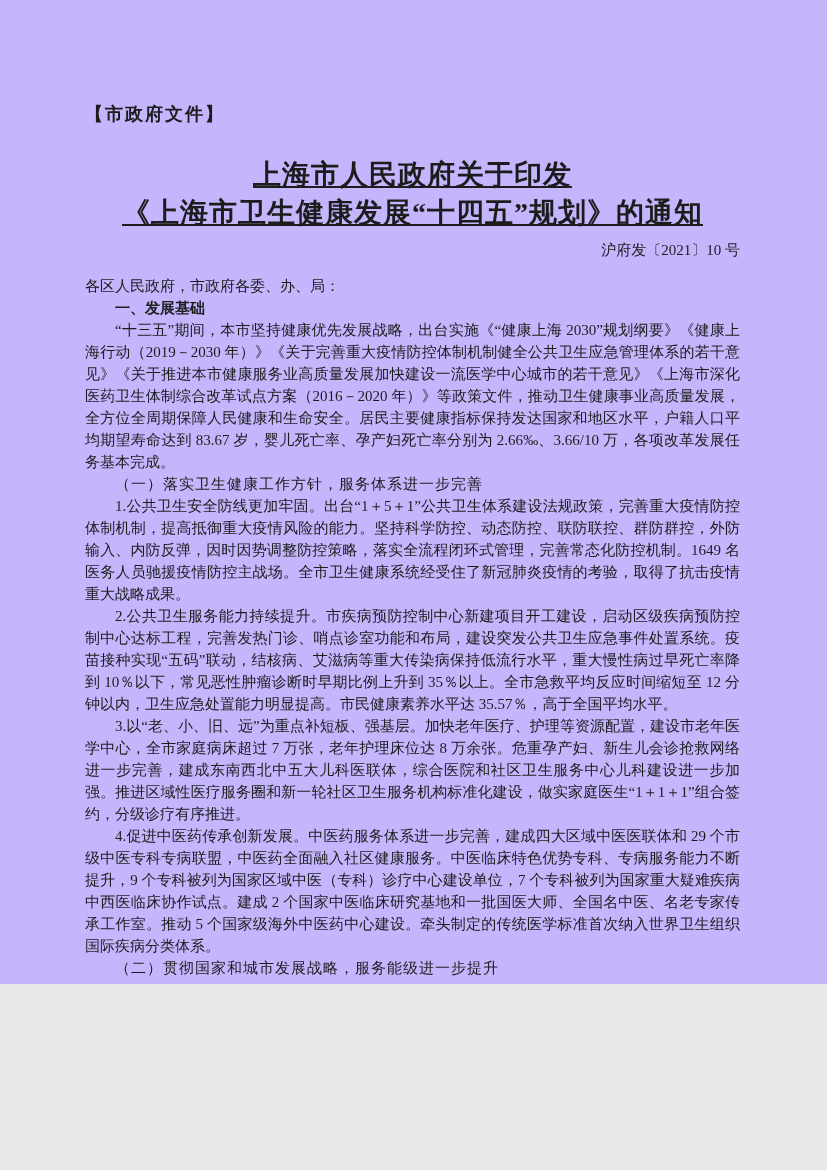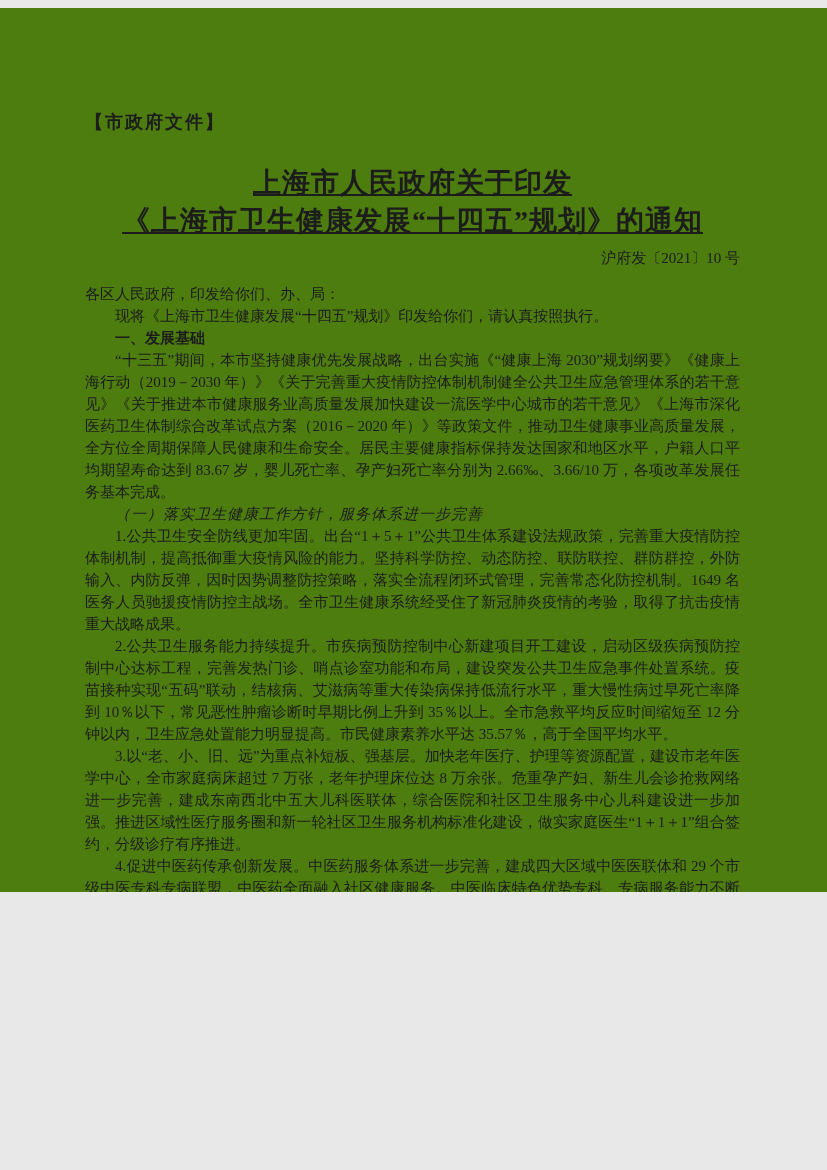--- a/index.html
+++ b/index.html
@@ -1,22 +1,22 @@
 <!DOCTYPE html>
 <html lang="zh"><head>
 <meta charset="utf-8">
 <style>
   * { margin: 0; padding: 0; box-sizing: border-box; }
   html, body { background: #e8e8e8; }
   .page {
     position: relative;
     width: 827px;
-    height: 884px;
-    margin: 8px auto;
-    background: #4d7c0f;
+    height: 984px;
+    margin: 0 auto;
+    background: #c4b5fd;
     color: #1c1c1c;
     font-family: "Liberation Serif", "DejaVu Serif", serif;
     overflow: hidden;
   }
   .content {
     padding: 102px 87px 0 85px;
   }
   .section-tag {
     font-family: "Liberation Sans", "DejaVu Sans", sans-serif;
     font-weight: bold;
@@ -57,21 +57,20 @@
     font-size: 27px;
     letter-spacing: 2px;
     margin: 23px 0 27px 0;
     line-height: 34px;
   }
   .heading-bold {
     font-family: "Liberation Sans", "DejaVu Sans", sans-serif;
     font-weight: bold;
   }
   .heading-kai {
-    font-style: italic;
     letter-spacing: 1px;
   }
   .footer {
     position: absolute;
     left: 85px;
     right: 87px;
     top: 1060px;
     font-size: 15px;
     text-align: right;
   }
@@ -93,23 +92,22 @@
     <h1 class="notice-title">
       <span class="line">上海市人民政府关于印发</span>
       <span class="line">《上海市卫生健康发展“十四五”规划》的通知</span>
     </h1>
 
 
     <div class="doc-number">沪府发〔2021〕10 号</div>
 
     <div class="bodytext">
 
-      <p>各区人民政府，印发给你们、办、局：</p>
+      <p>各区人民政府，市政府各委、办、局：</p>
 
-      <p class="indent">现将《上海市卫生健康发展“十四五”规划》印发给你们，请认真按照执行。</p>
 
 
 
       <p class="indent heading-bold">一、发展基础</p>
 
       <p class="indent">“十三五”期间，本市坚持健康优先发展战略，出台实施《“健康上海 2030”规划纲要》《健康上海行动（2019－2030 年）》《关于完善重大疫情防控体制机制健全公共卫生应急管理体系的若干意见》《关于推进本市健康服务业高质量发展加快建设一流医学中心城市的若干意见》《上海市深化医药卫生体制综合改革试点方案（2016－2020 年）》等政策文件，推动卫生健康事业高质量发展，全方位全周期保障人民健康和生命安全。居民主要健康指标保持发达国家和地区水平，户籍人口平均期望寿命达到 83.67 岁，婴儿死亡率、孕产妇死亡率分别为 2.66‰、3.66/10 万，各项改革发展任务基本完成。</p>
 
       <p class="indent heading-kai">（一）落实卫生健康工作方针，服务体系进一步完善</p>
 
       <p class="indent">1.公共卫生安全防线更加牢固。出台“1＋5＋1”公共卫生体系建设法规政策，完善重大疫情防控体制机制，提高抵御重大疫情风险的能力。坚持科学防控、动态防控、联防联控、群防群控，外防输入、内防反弹，因时因势调整防控策略，落实全流程闭环式管理，完善常态化防控机制。1649 名医务人员驰援疫情防控主战场。全市卫生健康系统经受住了新冠肺炎疫情的考验，取得了抗击疫情重大战略成果。</p>

